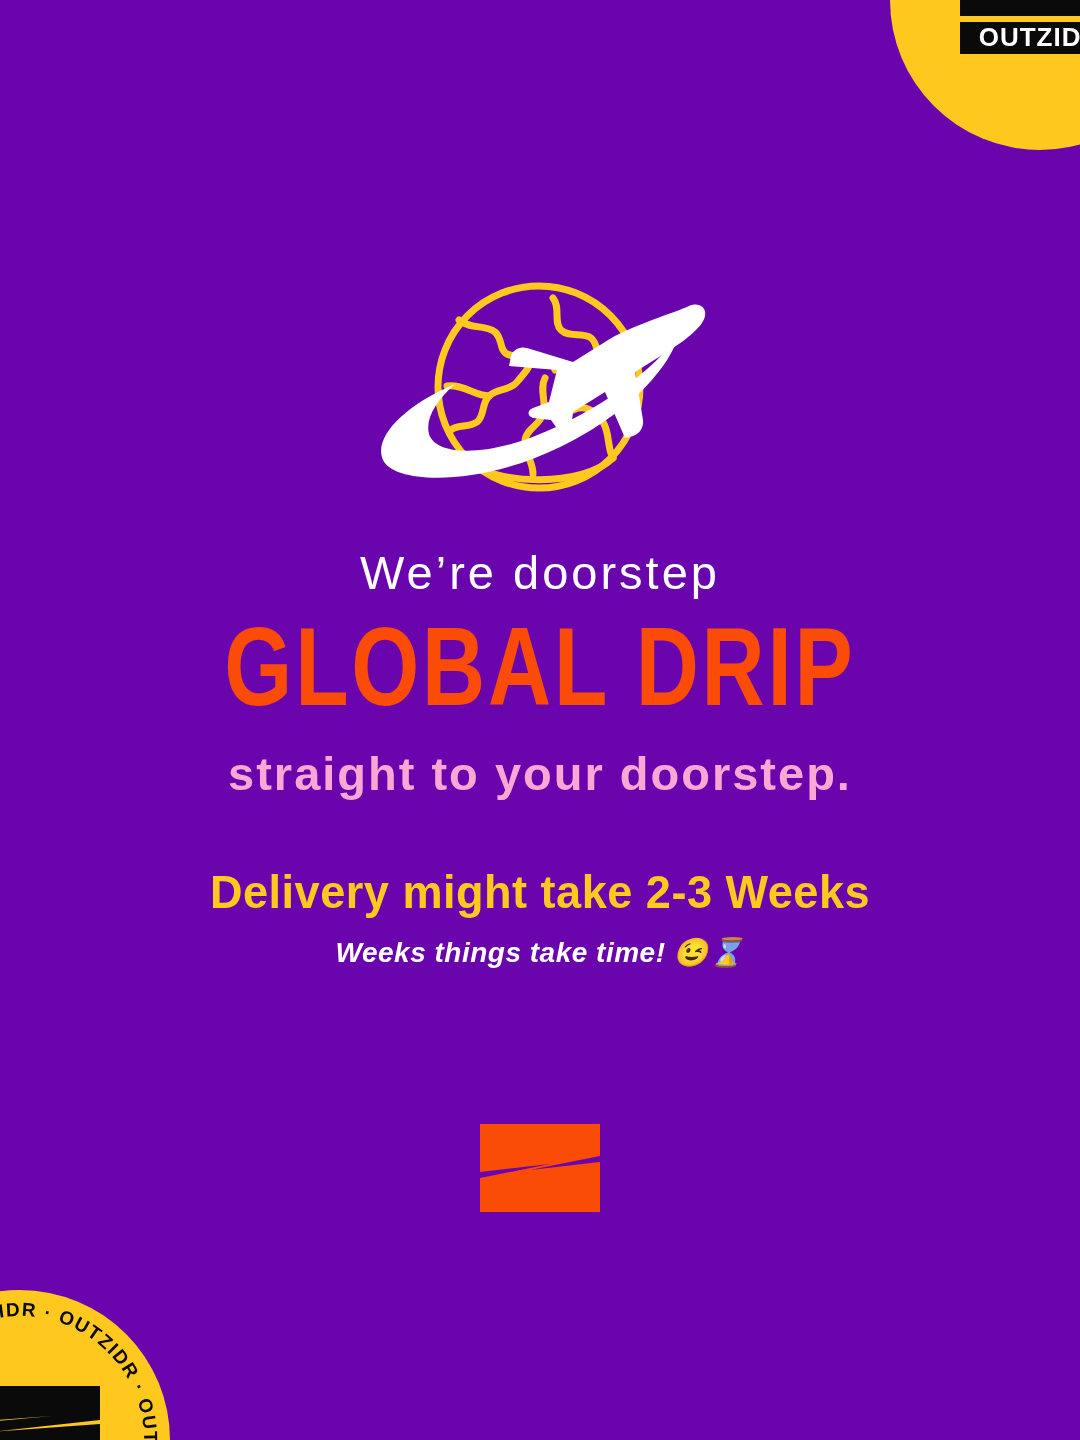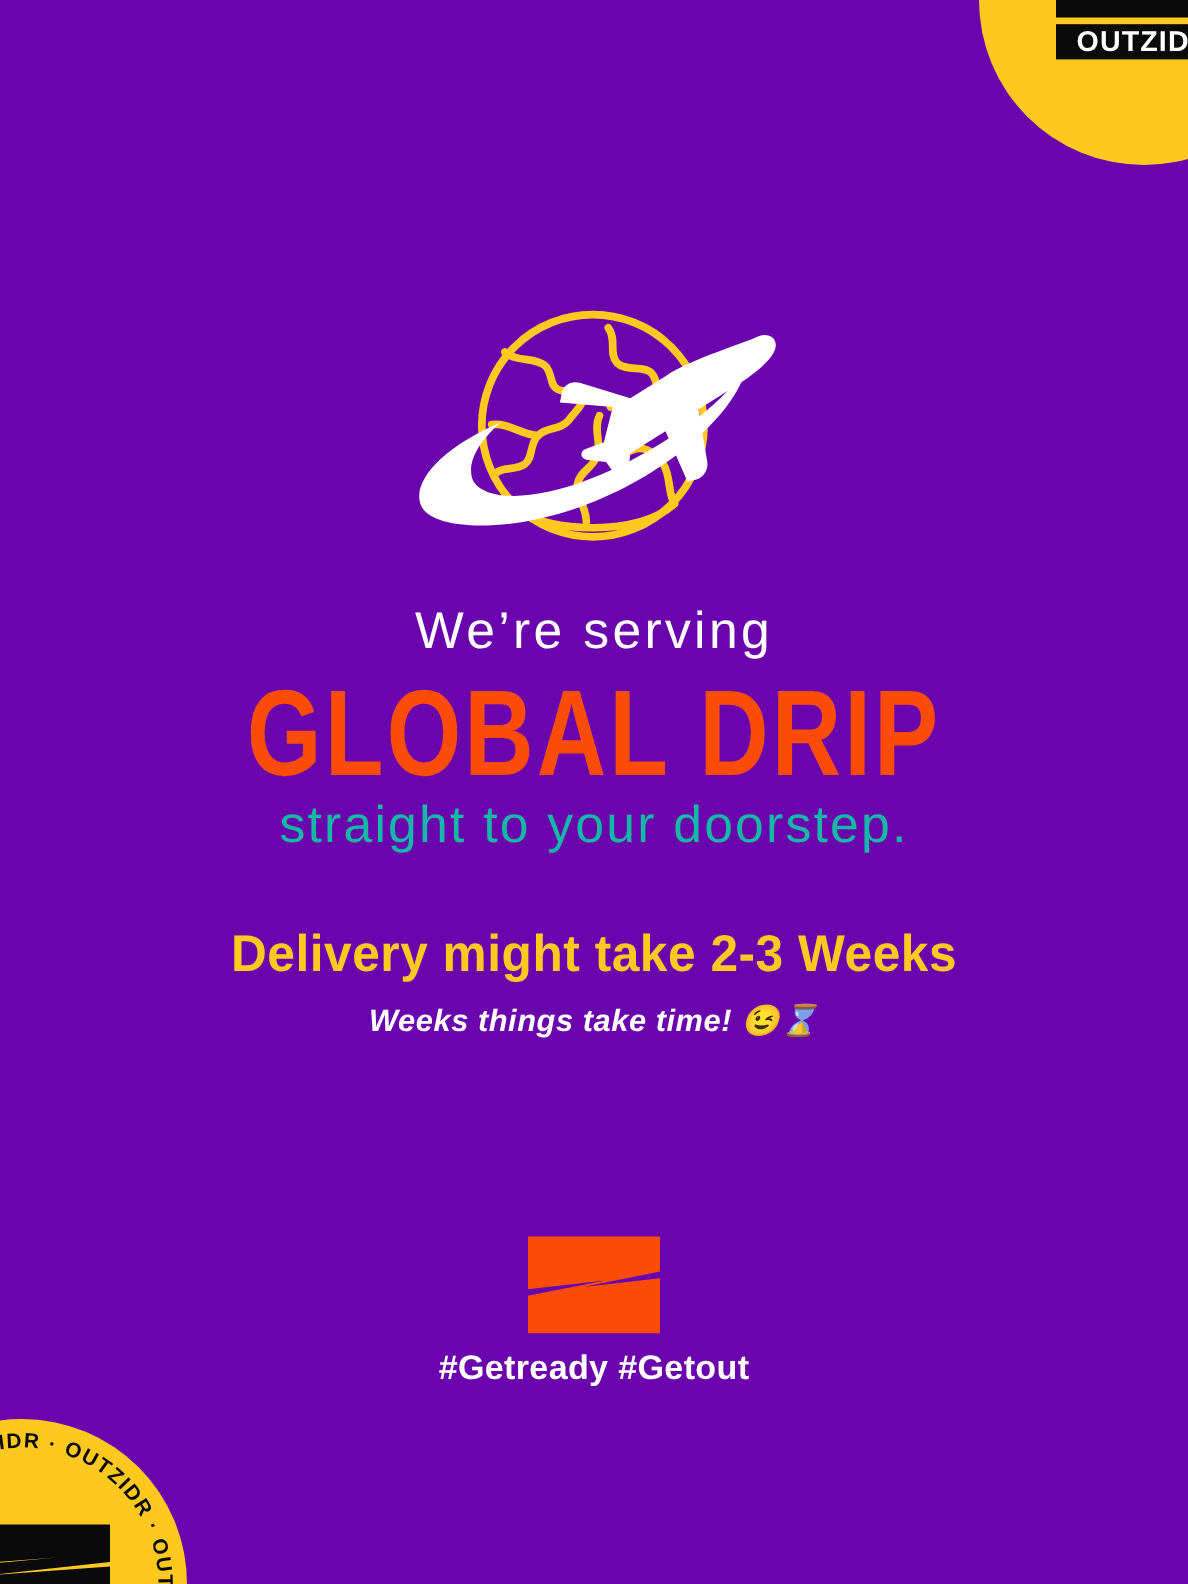--- a/index.html
+++ b/index.html
@@ -85,25 +85,25 @@
     font-weight: bold;
     color: #FA4B07;
     letter-spacing: 3px;
     line-height: 1.05;
     margin-top: 12px;
     transform: scaleY(1.18) scaleX(0.93);
     transform-origin: center top;
   }
   .line-post {
     font-size: 47px;
-    font-weight: 400;
-    color: #14b8a6;
+    font-weight: 700;
+    color: #f9a8d4;
     letter-spacing: 2px;
     line-height: 1.05;
-    margin-top: 16px;
+    margin-top: 41px;
   }
   .line-delivery {
     font-size: 47px;
     font-weight: bold;
     color: #FFC81E;
     letter-spacing: 0.5px;
     line-height: 1.1;
     margin-top: 68px;
     transform: scaleX(0.96);
   }
@@ -205,27 +205,26 @@
                L 276,142 C 277,150 272,156 266,158 L 258,160 L 238,114
                L 206,134 L 204,152 C 204,158 198,160 194,156 L 184,142 L 166,140
                C 160,138 160,132 166,130 L 182,124 L 190,92 L 142,88
                L 144,78 C 146,72 152,68 160,70 L 206,84 L 238,64
                C 262,48 310,34 322,28 Z"></path>
     </g>
   </svg>
 </div>
 
 <div class="copy">
-  <div class="line-pre">We’re serving</div>
+  <div class="line-pre">We’re doorstep</div>
   <div class="line-headline">GLOBAL DRIP</div>
   <div class="line-post">straight to your doorstep.</div>
   <div class="line-delivery">Delivery might take 2-3 Weeks</div>
   <div class="line-sub">Weeks things take time! 😉⌛</div>
 </div>
 
 <div class="footer">
   <div class="footer-mark">
     <svg viewBox="0 0 124 92" xmlns="http://www.w3.org/2000/svg">
       <polygon points="2,2 122,2 122,34 52,48 122,40 122,90 2,90 2,56 72,42 2,50" fill="#FA4B07"></polygon>
     </svg>
   </div>
-  <div class="footer-tags">#Getready #Getout</div>
 </div>
 
 </body></html>

